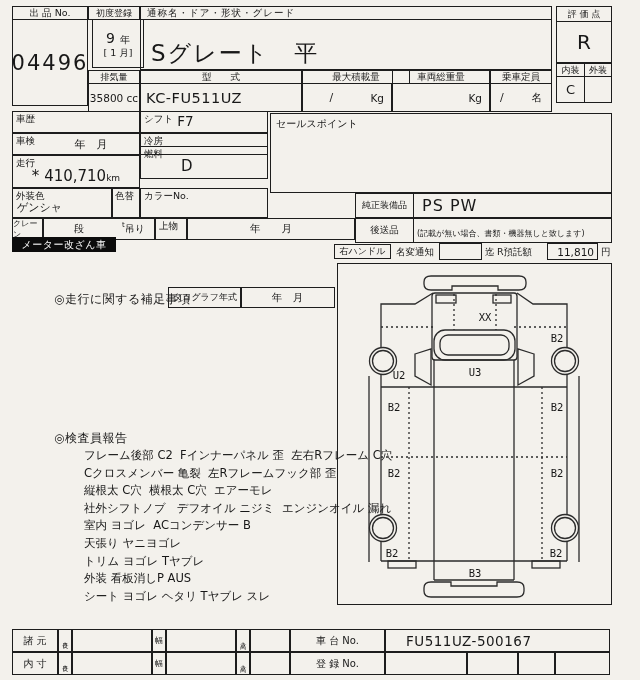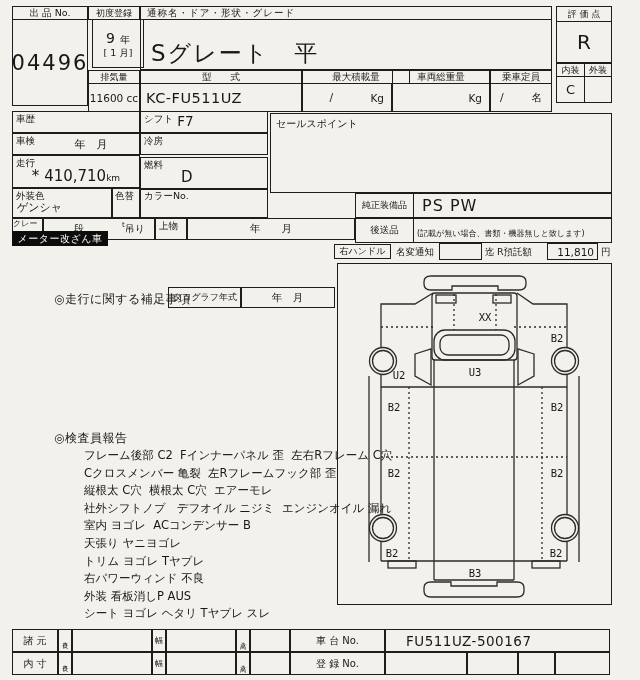--- a/index.html
+++ b/index.html
@@ -70,21 +70,21 @@
   </div>
   <div class="b cen" style="left:556px;top:76px;width:29px;height:27px">
     <span style="font-size:13px">C</span>
   </div>
   <div class="b" style="left:584px;top:76px;width:28px;height:27px"></div>
 
   <div class="b cen" style="left:88px;top:70px;width:52px;height:14px">
     <span style="font-size:9px">排気量</span>
   </div>
   <div class="b cen" style="left:88px;top:83px;width:52px;height:29px">
-    <span style="font-size:10.5px">11600 cc</span>
+    <span style="font-size:10.5px">35800 cc</span>
   </div>
   <div class="b cen" style="left:140px;top:70px;width:162px;height:14px">
     <span class="sm">型　　式</span>
   </div>
   <div class="b" style="left:140px;top:83px;width:162px;height:29px;display:flex;align-items:center;padding-left:5px">
     <span style="font-size:14.5px;letter-spacing:0.5px">KC-FU511UZ</span>
   </div>
   <div class="b cen" style="left:302px;top:70px;width:108px;height:14px">
     <span class="sm">最大積載量</span>
   </div>
@@ -123,21 +123,21 @@
   <div class="b" style="left:140px;top:133px;width:128px;height:22px">
     <span class="lblTL">冷房</span>
   </div>
 
   <div class="b" style="left:12px;top:155px;width:128px;height:33px">
     <span class="lblTL">走行</span>
     <div class="a" style="left:0;right:0;bottom:2px;text-align:center">
       <span style="font-size:15px">* 410,710</span><span style="font-size:9px">km</span>
     </div>
   </div>
-  <div class="b" style="left:140px;top:157px;width:128px;height:33px">
+  <div class="b" style="left:140px;top:146px;width:128px;height:33px">
     <span class="lblTL">燃料</span>
     <div class="a" style="left:40px;bottom:3px">
       <span style="font-size:15px">D</span>
     </div>
   </div>
 
   <div class="b" style="left:12px;top:188px;width:100px;height:30px">
     <span class="lblTL">外装色</span>
     <div class="a" style="left:4px;bottom:2px">
       <span style="font-size:11px">ゲンシャ</span>
@@ -177,21 +177,21 @@
   </div>
   <div class="b" style="left:355px;top:218px;width:257px;height:25px">
     <div class="a cen" style="left:0;top:0;width:58px;height:100%;border-right:1.5px solid #1d1d1d">
       <span style="font-size:9.5px">後送品</span>
     </div>
     <div class="a" style="left:58px;top:1px;right:0;padding:1px 3px">
       <span class="xs">(記載が無い場合、書類・機器無しと致します)</span>
     </div>
   </div>
 
-  <div class="a badge cen" style="left:12px;top:231px;width:96px;height:15px">
+  <div class="a badge cen" style="left:12px;top:237px;width:104px;height:15px">
     <span style="font-size:10px;letter-spacing:0.5px">メーター改ざん車</span>
   </div>
 
   <div class="b cen" style="left:334px;top:244px;width:57px;height:15px">
     <span style="font-size:9px">右ハンドル</span>
   </div>
   <span class="a sm nowrap" style="left:396px;top:246px">名変通知</span>
   <div class="b" style="left:439px;top:243px;width:43px;height:17px"></div>
   <span class="a sm" style="left:485px;top:246px">迄</span>
   <span class="a sm nowrap" style="left:497px;top:246px">R預託額</span>
@@ -211,21 +211,20 @@
   <span class="a title" style="left:54px;top:430px">◎検査員報告</span>
 
   <div class="a" style="left:84px;top:447px;width:254px">
     <div class="repline">フレーム後部 C2  Fインナーパネル 歪  左右Rフレーム C穴</div>
     <div class="repline">Cクロスメンバー 亀裂  左Rフレームフック部 歪</div>
     <div class="repline">縦根太 C穴  横根太 C穴  エアーモレ</div>
     <div class="repline">社外シフトノブ   デフオイル ニジミ  エンジンオイル 漏れ</div>
     <div class="repline">室内 ヨゴレ  ACコンデンサー B</div>
     <div class="repline">天張り ヤニヨゴレ</div>
     <div class="repline">トリム ヨゴレ Tヤブレ</div>
-    <div class="repline">右パワーウィンド 不良</div>
     <div class="repline">外装 看板消しP AUS</div>
     <div class="repline">シート ヨゴレ ヘタリ Tヤブレ スレ</div>
   </div>
 
   <div class="b" style="left:337px;top:263px;width:275px;height:342px">
     <svg width="272" height="339" viewBox="0 0 272 339" style="display:block">
       <g fill="none" stroke="#2b2b2b" stroke-width="1.3">
 
         <path d="M93,12 H181 Q188,12 188,18 V20 Q188,26 181,26 H160 V22 H114 V26 H93 Q86,26 86,20 V18 Q86,12 93,12 Z"></path>
 

